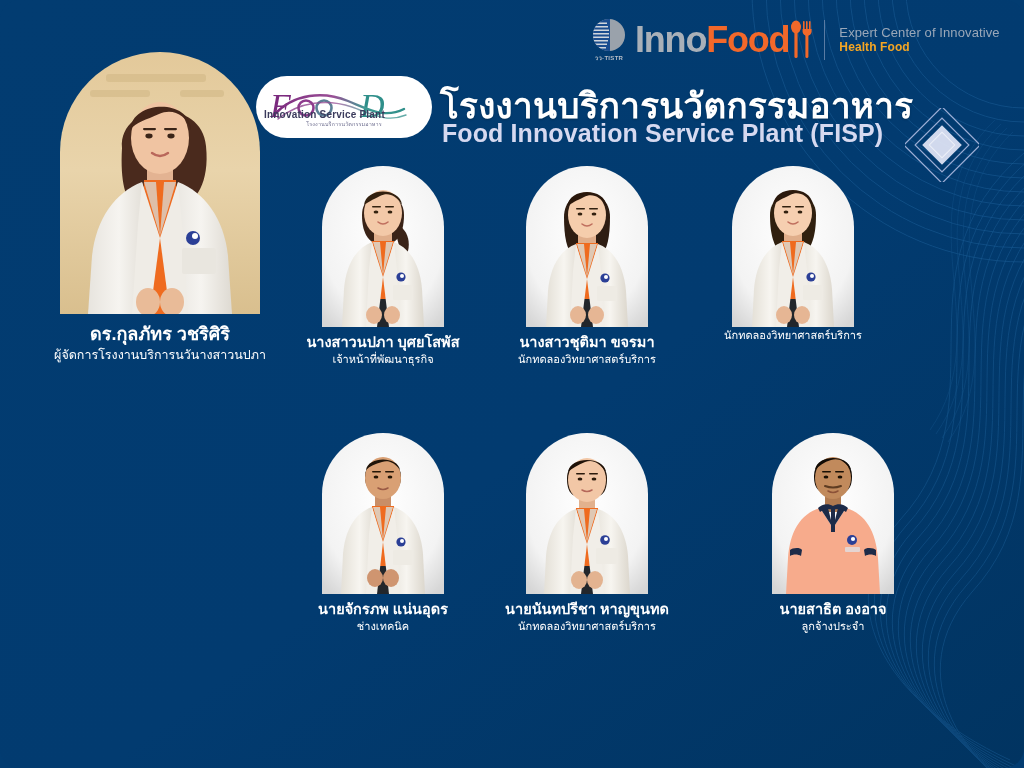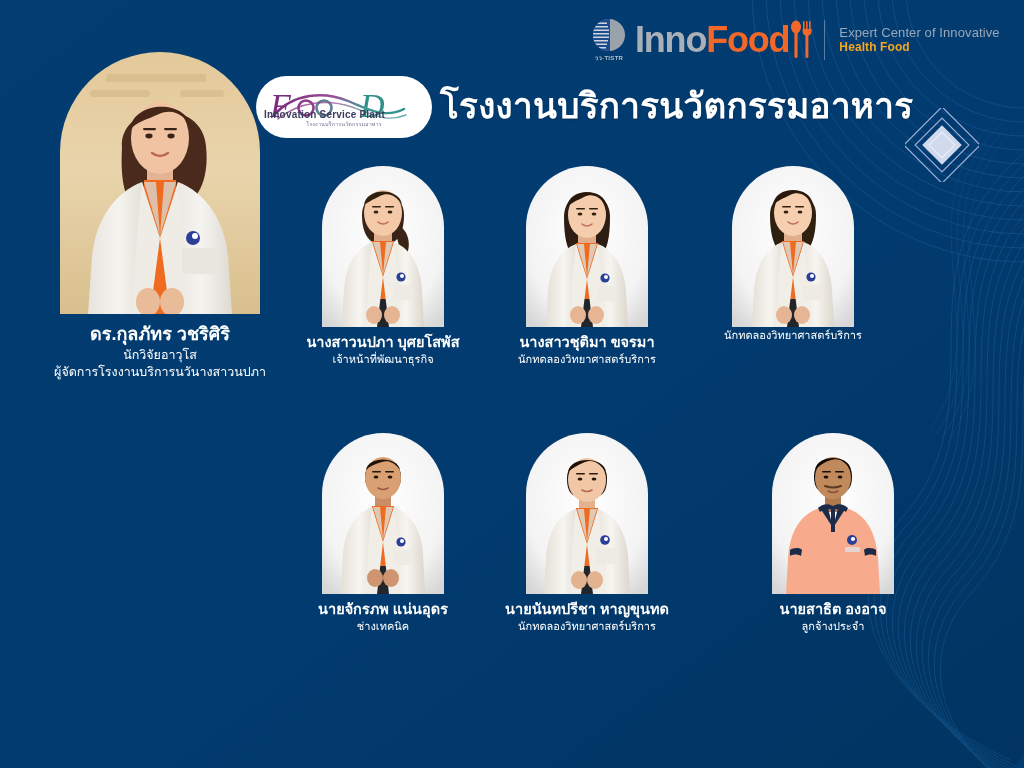--- a/index.html
+++ b/index.html
@@ -347,20 +347,21 @@
 
         <path d="M10 30 C30 8, 60 6, 84 16 C104 24, 120 34, 140 24" fill="none" stroke="url(#fispGrad)" stroke-width="2.4" stroke-linecap="round"></path>
         <path d="M14 34 C36 16, 64 14, 88 22 C108 29, 122 38, 142 30" fill="none" stroke="url(#fispGrad)" stroke-width="1.4" stroke-linecap="round" opacity=".75"></path>
       </svg>
       <div class="fisp-sub1">Innovation Service Plant</div>
       <div class="fisp-sub2">โรงงานบริการนวัตกรรมอาหาร</div>
     </div>
   </div>
 
   <div class="title-th">โรงงานบริการนวัตกรรมอาหาร</div>
+  <div class="title-en">Food Innovation Service Plant (FISP)</div>
 
   <div class="diamond-orn">
     <svg width="74" height="74" viewBox="0 0 74 74">
       <g transform="translate(37,37)" fill="none" stroke="#b9c3e8" stroke-width="1.2" opacity=".85">
         <rect x="-27" y="-27" width="54" height="54" transform="rotate(45)"></rect>
         <rect x="-19" y="-19" width="38" height="38" transform="rotate(45)"></rect>
       </g>
       <g transform="translate(37,37) rotate(45)">
         <rect x="-14" y="-14" width="28" height="28" fill="#e3e7f7" opacity=".92"></rect>
       </g>
@@ -426,21 +427,20 @@
           <rect x="122" y="196" width="34" height="26" rx="2" fill="#e9e6df"></rect>
           <circle cx="133" cy="186" r="7" fill="#2b3f96"></circle>
           <circle cx="135" cy="184" r="3" fill="#ffffff"></circle>
 
           <ellipse cx="88" cy="250" rx="12" ry="14" fill="#e9bb98"></ellipse>
           <ellipse cx="112" cy="250" rx="12" ry="14" fill="#e9bb98"></ellipse>
         </g>
       </svg>
     </div>
     <div class="person-name">ดร.กุลภัทร วชริศิริ</div>
-    <div class="person-role">นักวิจัยอาวุโส</div>
     <div class="person-role">ผู้จัดการโรงงานบริการนวันางสาวนปภา</div>
   </div>
 
   <div class="person grid-person" id="p1">
     <div class="photo-wrap">
       <svg width="122" height="162" viewBox="0 0 122 162">
         <defs>
           <clipPath id="archA">
               <path d="M0,162 L0,62 A61,61 0 0 1 122,62 L122,162 Z"></path>
             </clipPath>

